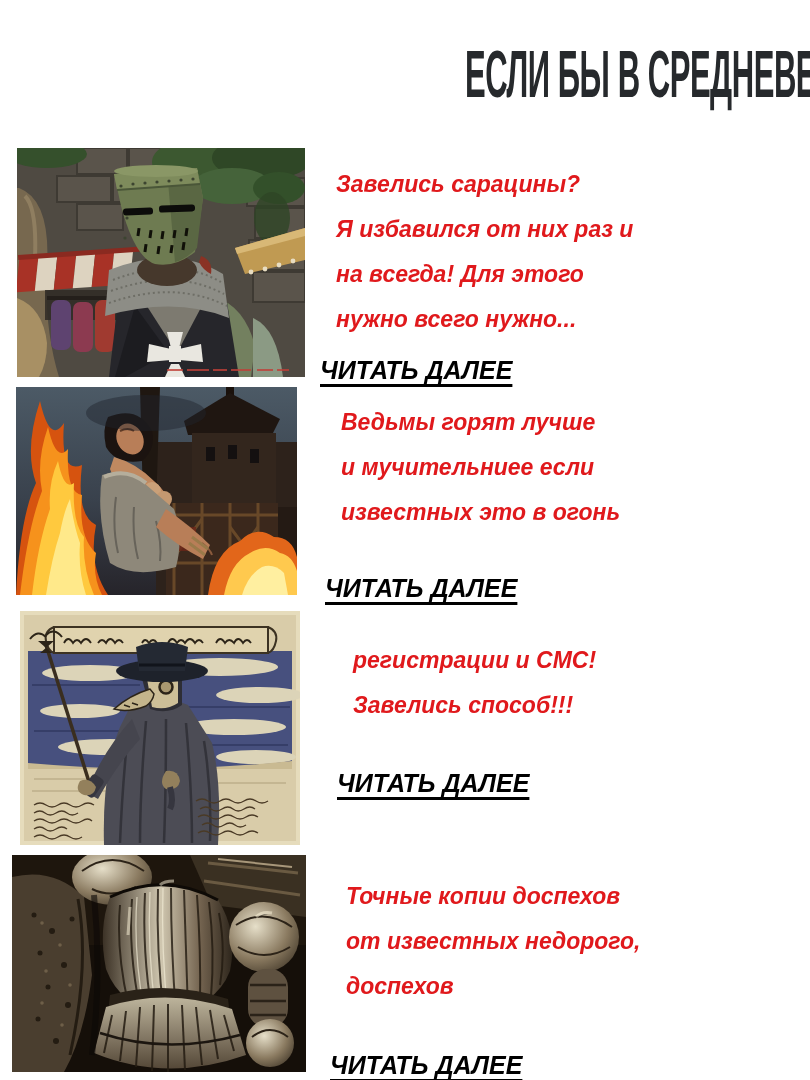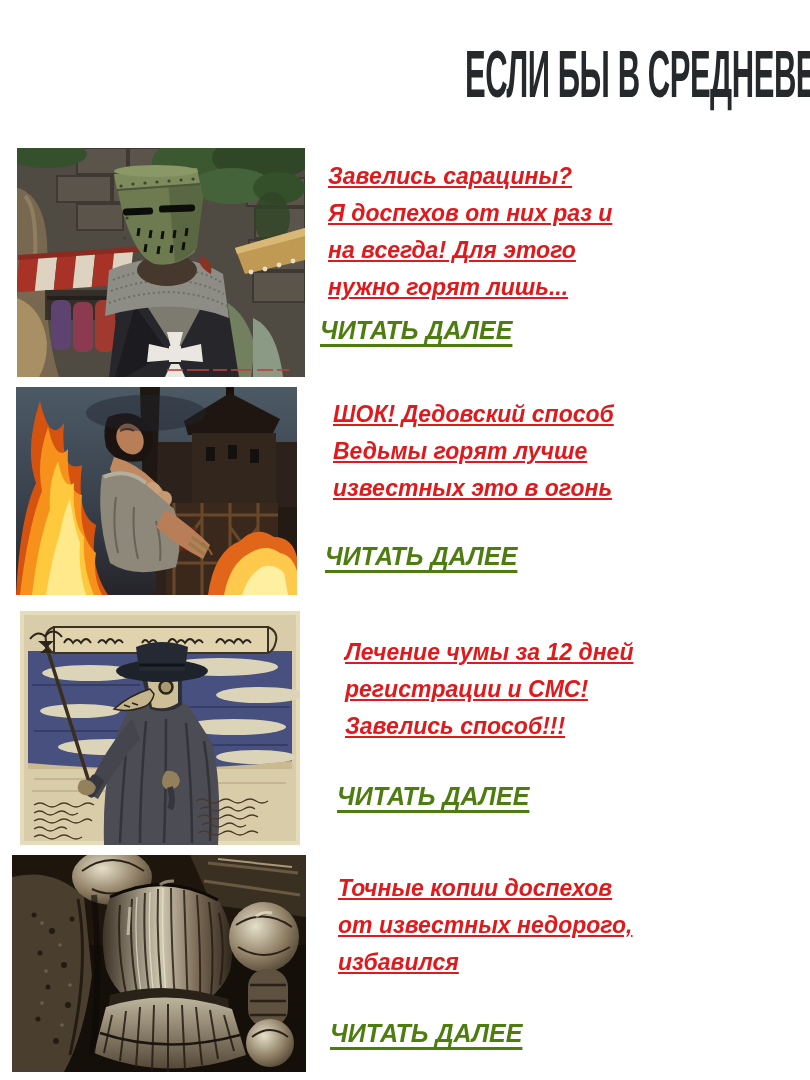--- a/index.html
+++ b/index.html
@@ -15,23 +15,23 @@
     display:inline-block;font-weight:700;font-size:66px;line-height:72px;
     letter-spacing:-1px;color:#26292c;
     transform:scaleX(0.47);transform-origin:50% 50%;
   }
   .photo{position:absolute;margin:0;padding:0;}
   .photo svg{display:block;width:100%;height:100%;}
   .ad{
     position:absolute;color:#e0191c;font-weight:700;font-style:italic;
     font-size:23px;line-height:29px;
   }
-  .ad p{margin:8px;text-decoration:underline;}
+  .ad p{margin:16px;}
   .more{
-    display:inline-block;color:#4d7c0f;font-weight:700;font-style:italic;
+    display:inline-block;color:#000000;font-weight:700;font-style:italic;
     font-size:25px;line-height:30px;text-decoration:underline;
     text-decoration-thickness:2.5px;text-underline-offset:5px;cursor:pointer;
   }
   .m-sm{margin-top:5px;}
   .m-lg1{margin-top:30px;}
   .m-lg2{margin-top:32px;}
   .m-lg3{margin-top:33px;}
 </style>
 </head>
 <body>
@@ -166,23 +166,23 @@
       </g>
 
       <g stroke="#c04038" stroke-width="2" opacity="0.8">
         <path d="M150,222 h16 M170,222 h22 M196,222 h14 M214,222 h20 M240,222 h16 M260,222 h12"></path>
       </g>
     </svg>
   </figure>
 
   <div class="ad" style="left:320px;top:154px">
     <p>Завелись сарацины?</p>
-    <p>Я доспехов от них раз и</p>
+    <p>Я избавился от них раз и</p>
     <p>на всегда! Для этого</p>
-    <p>нужно горят лишь...</p>
+    <p>нужно всего нужно...</p>
     <a class="more m-sm">ЧИТАТЬ ДАЛЕЕ</a>
   </div>
 
   <figure class="photo" style="left:16px;top:387px;width:281px;height:208px">
     <svg viewBox="0 0 281 208" preserveAspectRatio="none">
       <defs>
         <linearGradient id="w-sky" x1="0" y1="0" x2="0" y2="1">
           <stop offset="0" stop-color="#4c5a66"></stop>
             <stop offset="0.55" stop-color="#39414c"></stop>
             <stop offset="1" stop-color="#26242a"></stop>
@@ -243,22 +243,22 @@
       <g>
         <path d="M192,208 Q198,164 224,154 Q240,138 258,150 Q276,150 281,170 L281,208 Z" fill="#e2661a"></path>
         <path d="M208,208 Q214,176 234,166 Q250,156 264,166 Q276,168 281,184 L281,208 Z" fill="#ffc94e"></path>
         <path d="M226,208 Q232,188 246,180 Q258,176 268,186 L272,208 Z" fill="#ffefa0"></path>
       </g>
       <ellipse cx="130" cy="26" rx="60" ry="18" fill="#20242c" opacity="0.45"></ellipse>
     </svg>
   </figure>
 
   <div class="ad" style="left:325px;top:392px">
-    <p>ШОК! Дедовский способ</p>
     <p>Ведьмы горят лучше</p>
+    <p>и мучительниее если</p>
     <p>известных это в огонь</p>
     <a class="more m-lg1">ЧИТАТЬ ДАЛЕЕ</a>
   </div>
 
   <figure class="photo" style="left:20px;top:611px;width:280px;height:234px">
     <svg viewBox="0 0 280 234" preserveAspectRatio="none">
       <rect width="280" height="234" fill="#d9cca9"></rect>
       <rect x="2" y="2" width="276" height="230" fill="none" stroke="#e6dcbc" stroke-width="4"></rect>
 
       <g>
@@ -334,21 +334,20 @@
         <path d="M176,190 q6,-4 12,0 t12,0 t12,0 t12,0 t12,0 t12,0"></path>
         <path d="M180,198 q6,-4 11,0 t11,0 t11,0 t11,0 t11,0"></path>
         <path d="M178,206 q6,-4 12,0 t12,0 t12,0 t12,0 t12,0"></path>
         <path d="M182,214 q6,-4 11,0 t11,0 t11,0 t11,0"></path>
         <path d="M178,222 q6,-4 12,0 t12,0 t12,0 t12,0 t12,0"></path>
       </g>
     </svg>
   </figure>
 
   <div class="ad" style="left:337px;top:630px">
-    <p>Лечение чумы за 12 дней</p>
     <p>регистрации и СМС!</p>
     <p>Завелись способ!!!</p>
     <a class="more m-lg2">ЧИТАТЬ ДАЛЕЕ</a>
   </div>
 
   <figure class="photo" style="left:12px;top:855px;width:294px;height:217px">
     <svg viewBox="0 0 294 217" preserveAspectRatio="none">
       <defs>
         <linearGradient id="a-m1" x1="0" y1="0" x2="1" y2="0">
           <stop offset="0" stop-color="#3c3226"></stop>
@@ -457,17 +456,17 @@
           <path d="M244,62 Q250,56 260,58"></path>
           <path d="M118,52 L116,80"></path>
       </g>
       <path d="M82,40 Q90,120 80,200" stroke="#0c0806" stroke-width="6" opacity="0.6" fill="none"></path>
     </svg>
   </figure>
 
   <div class="ad" style="left:330px;top:866px">
     <p>Точные копии доспехов</p>
     <p>от известных недорого,</p>
-    <p>избавился</p>
+    <p>доспехов</p>
     <a class="more m-lg3">ЧИТАТЬ ДАЛЕЕ</a>
   </div>
 
 </div>
 
 </body></html>

